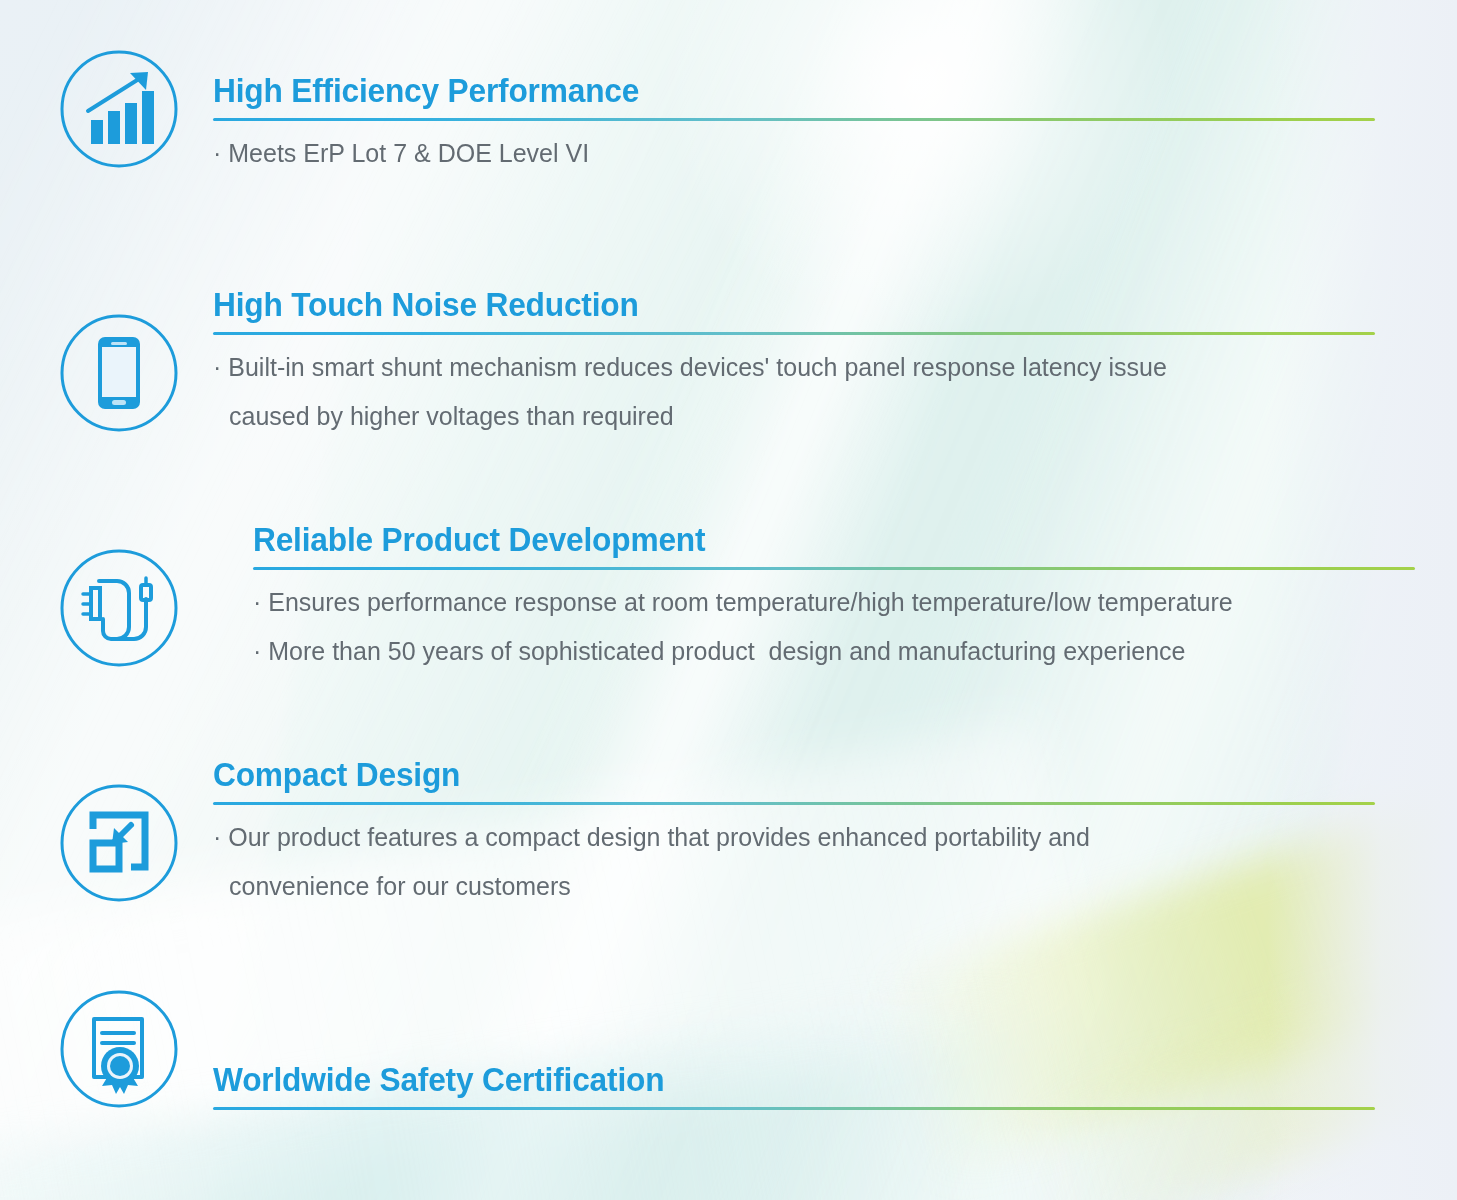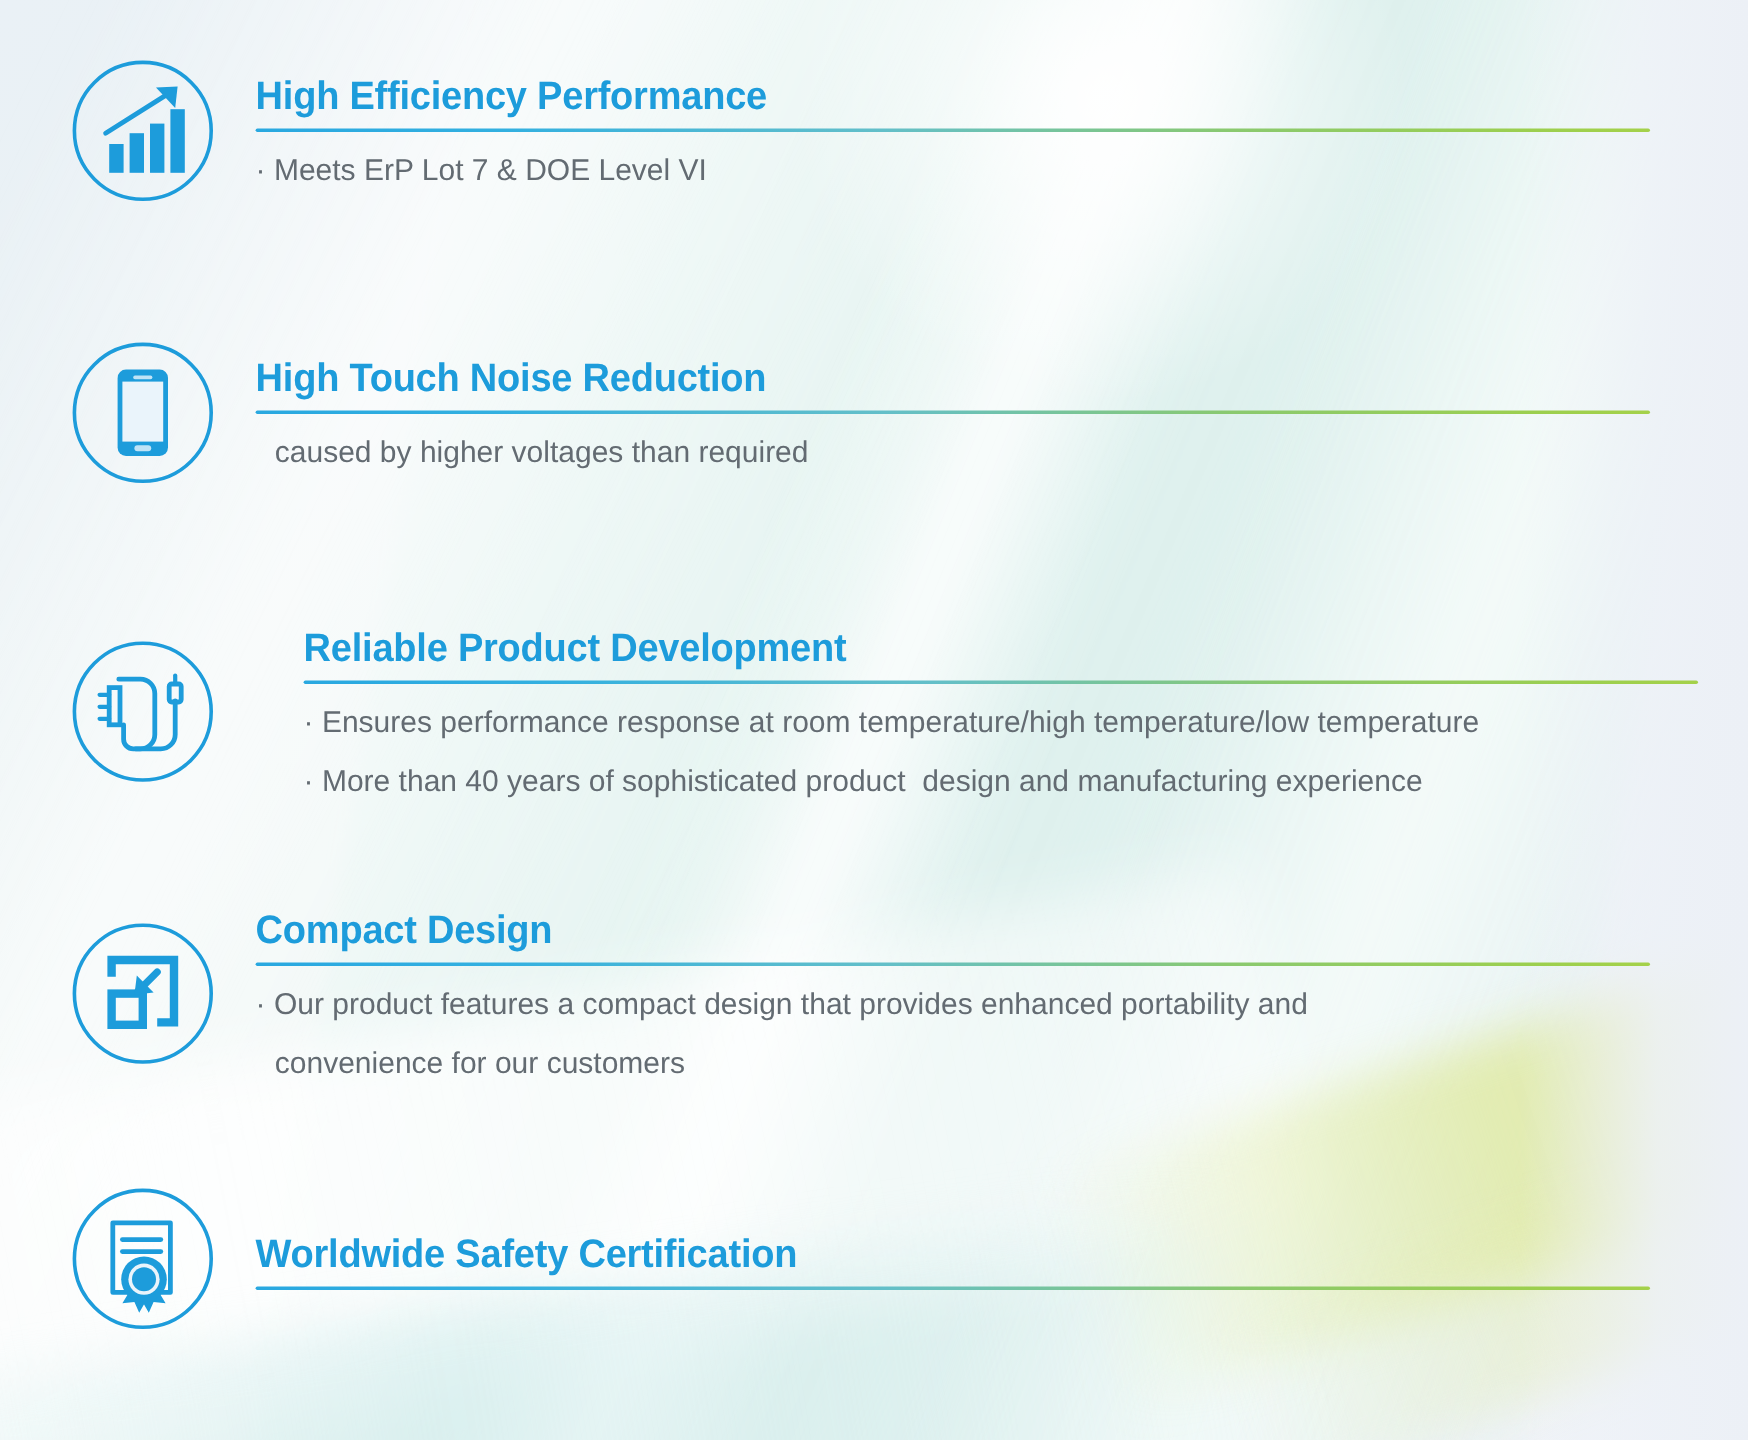--- a/index.html
+++ b/index.html
@@ -176,21 +176,21 @@
   .page {
     position: absolute;
     inset: 0;
   }
 
   .feature {
     position: absolute;
     left: 0;
     width: 1422px;
     display: flex;
-    align-items: center;
+    align-items: flex-end;
   }
 
   .icon-wrap {
     width: 122px;
     height: 122px;
     margin-left: 58px;
     flex: 0 0 122px;
     display: flex;
     align-items: center;
     justify-content: center;
@@ -294,20 +294,21 @@
         <rect x="40" y="25" width="42" height="72" rx="7" ry="7" fill="#1d9cdb"></rect>
         <rect x="44" y="35" width="34" height="50" fill="#eaf4fb"></rect>
         <rect x="53" y="30" width="16" height="3" rx="1.5" fill="#bfe3f6"></rect>
         <rect x="54" y="88" width="14" height="5" rx="2.5" fill="#bfe3f6"></rect>
       </svg>
     </div>
     <div class="feature-body">
       <div class="feature-title">High Touch Noise Reduction</div>
       <div class="divider"></div>
       <div class="desc">
+        <span class="desc-line">· Built-in smart shunt mechanism reduces devices' touch panel response latency issue</span>
         <span class="desc-line cont">caused by higher voltages than required</span>
       </div>
     </div>
   </div>
 
   <div class="feature" style="top:518px;gap:40px;">
     <div class="icon-wrap">
       <svg width="122" height="122" viewBox="0 0 122 122" aria-hidden="true">
         <circle cx="61" cy="61" r="57" fill="none" stroke="#1d9cdb" stroke-width="3"></circle>
         <path d="M41 34 h18 a12 12 0 0 1 12 12 v34 a12 12 0 0 1 -12 12 h-6 a8 8 0 0 1 -8 -8 v-12" fill="none" stroke="#1d9cdb" stroke-width="4" stroke-linejoin="round" stroke-linecap="round"></path>
@@ -318,21 +319,21 @@
         <path d="M88 52 v28 a12 12 0 0 1 -12 12 h-21" fill="none" stroke="#1d9cdb" stroke-width="4" stroke-linecap="round" stroke-linejoin="round"></path>
         <rect x="83" y="38" width="10" height="15" rx="2" fill="none" stroke="#1d9cdb" stroke-width="4"></rect>
         <line x1="88" y1="31" x2="88" y2="38" stroke="#1d9cdb" stroke-width="3.5" stroke-linecap="round"></line>
       </svg>
     </div>
     <div class="feature-body">
       <div class="feature-title">Reliable Product Development</div>
       <div class="divider"></div>
       <div class="desc">
         <span class="desc-line">· Ensures performance response at room temperature/high temperature/low temperature</span>
-        <span class="desc-line">· More than 40 years of sophisticated product  design and manufacturing experience</span>
+        <span class="desc-line">· More than 50 years of sophisticated product  design and manufacturing experience</span>
       </div>
     </div>
   </div>
 
   <div class="feature" style="top:753px;">
     <div class="icon-wrap">
       <svg width="122" height="122" viewBox="0 0 122 122" aria-hidden="true">
         <circle cx="61" cy="61" r="57" fill="none" stroke="#1d9cdb" stroke-width="3"></circle>
         <path d="M35 47 v-14 h52 v52 h-14" fill="none" stroke="#1d9cdb" stroke-width="7" stroke-linejoin="miter"></path>
         <path d="M35 47 h14 v-14" fill="none" stroke="#1d9cdb" stroke-width="0"></path>

